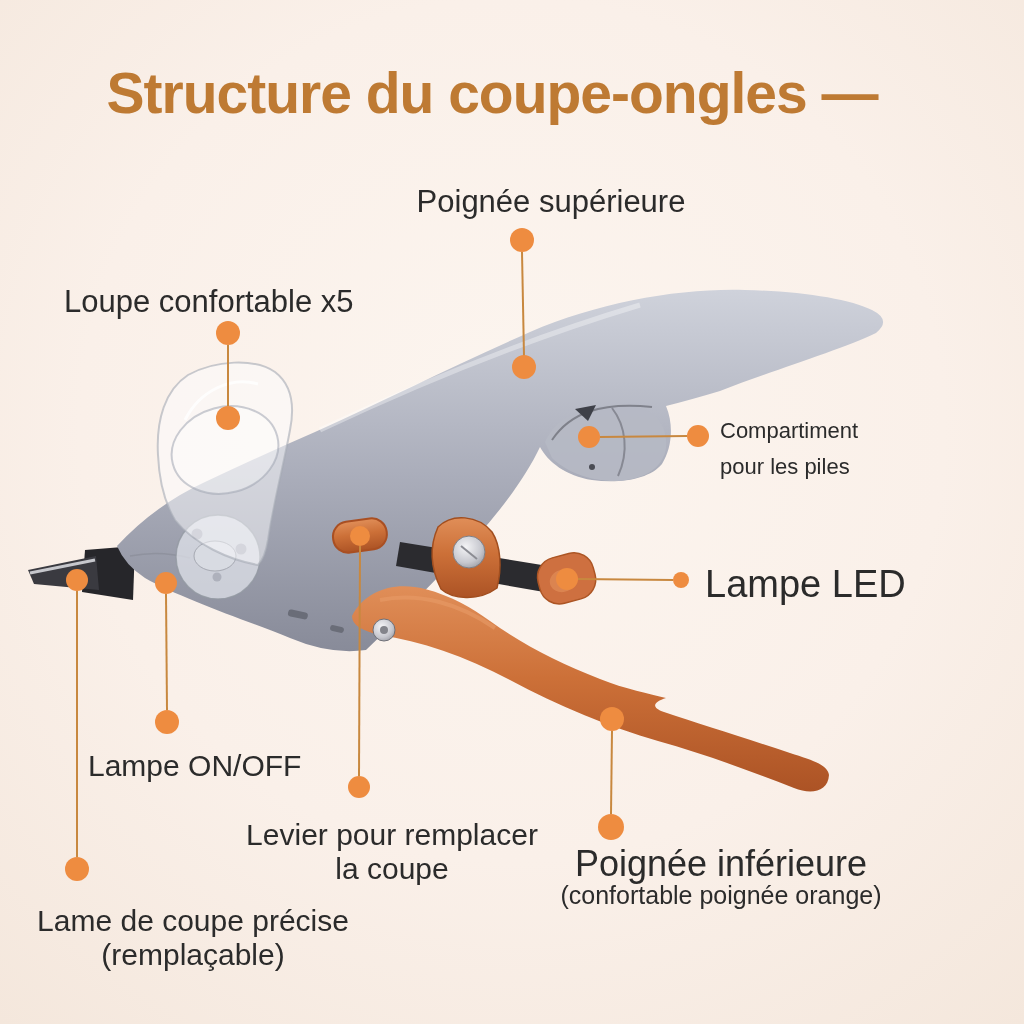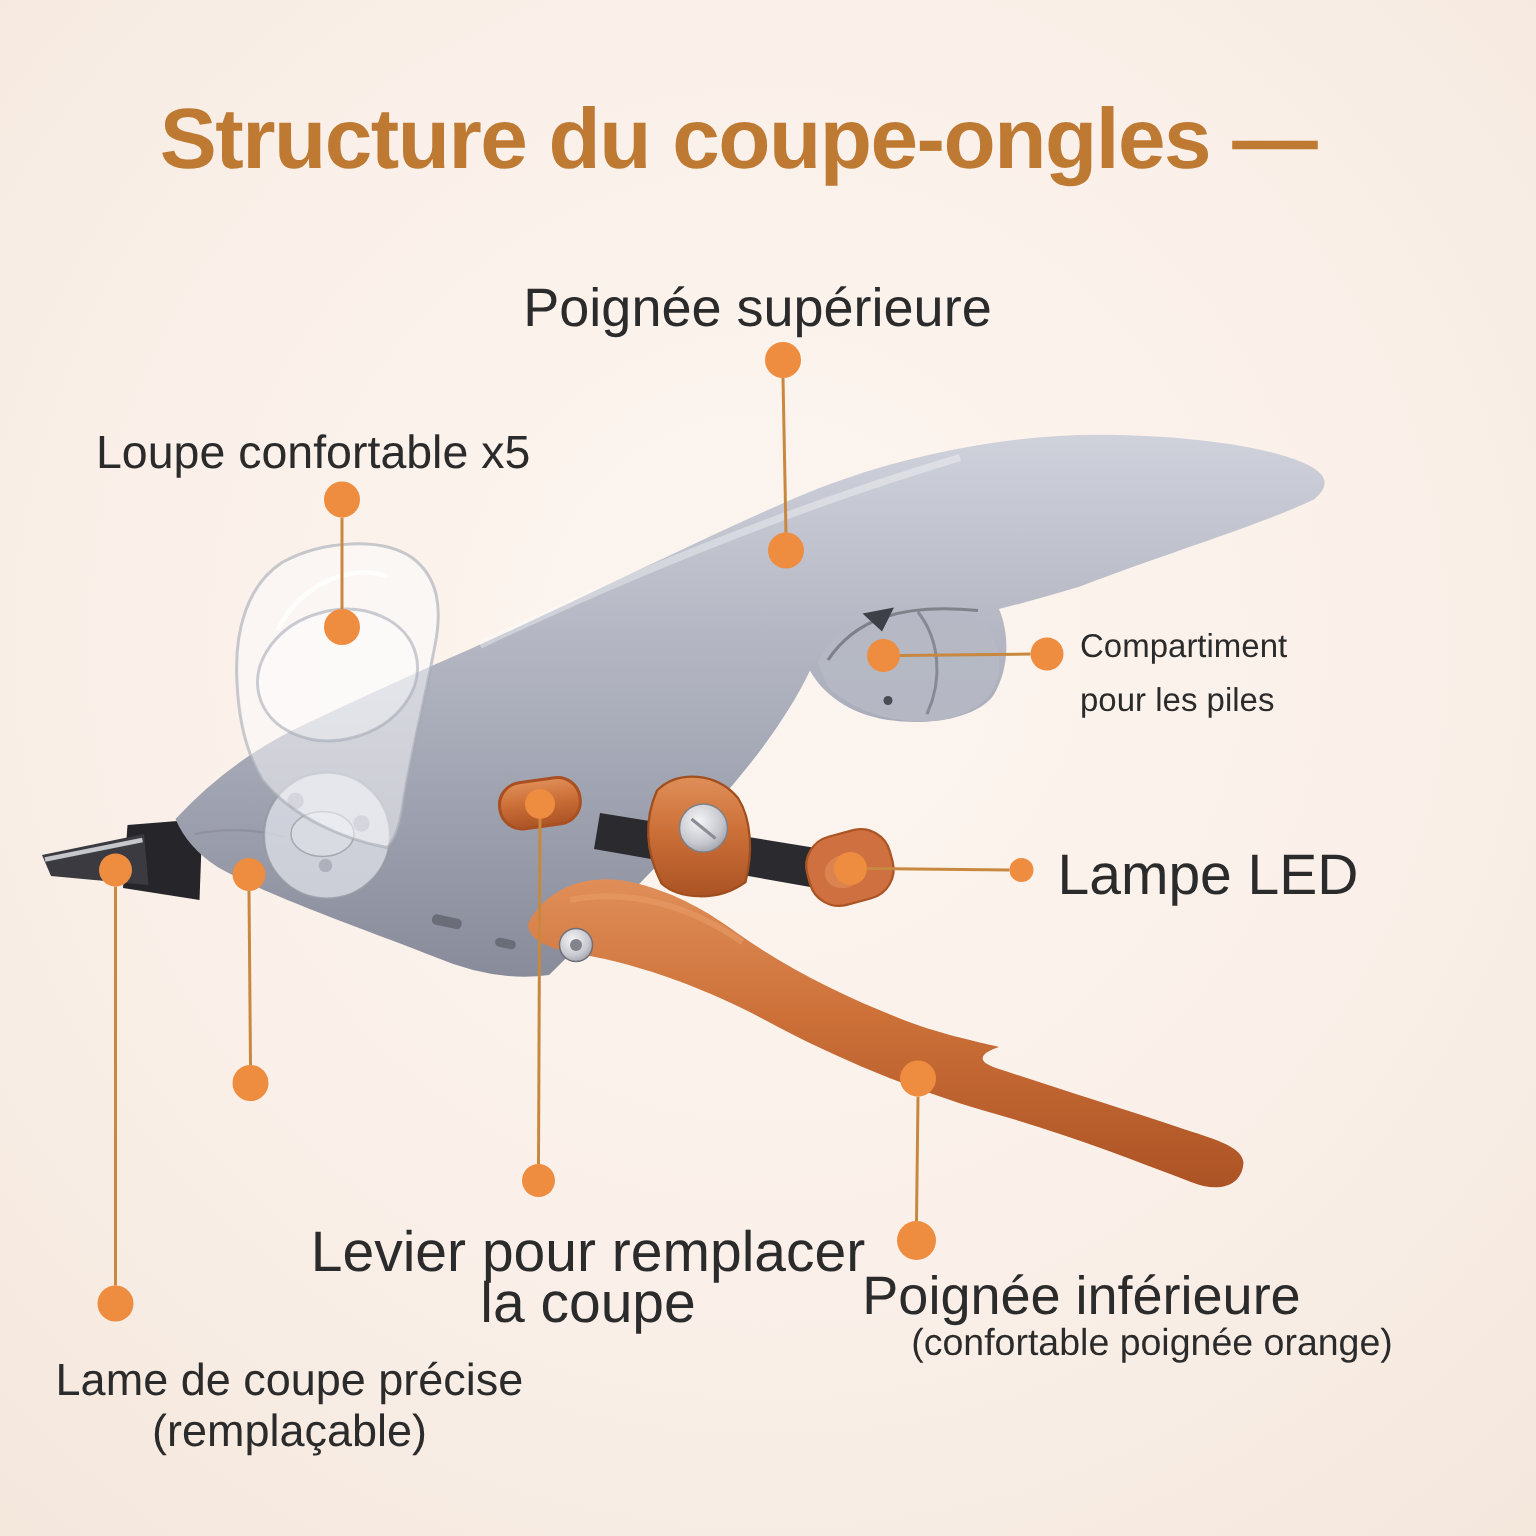--- a/index.html
+++ b/index.html
@@ -7,28 +7,28 @@
     position:relative;width:1024px;height:1024px;overflow:hidden;
     background:radial-gradient(circle at 50% 42%, #FCF5EF 0%, #FAF0E9 55%, #F4E7DC 100%);
     font-family:Liberation Sans, sans-serif;
   }
   .stage svg{position:absolute;left:0;top:0;z-index:1;}
   .lbl{position:absolute;z-index:2;color:#2b2b2b;white-space:nowrap;}
   .title{
     position:absolute;z-index:2;left:492px;top:60px;transform:translateX(-50%);
     font-size:57px;font-weight:bold;letter-spacing:-1px;color:#BE7A33;white-space:nowrap;
   }
-  .l-sup   {left:505px;top:184px;transform:translateX(-50%);font-size:36px;}
+  .l-sup   {left:551px;top:184px;transform:translateX(-50%);font-size:31px;}
   .l-loupe {left:64px;top:284px;font-size:31px;}
   .l-comp  {left:720px;top:413px;font-size:22px;line-height:36px;}
   .l-led   {left:705px;top:563px;font-size:38px;}
   .l-onoff {left:88px;top:749px;font-size:30px;}
-  .l-lev   {left:392px;top:818px;transform:translateX(-50%);font-size:38px;line-height:34px;text-align:center;}
+  .l-lev   {left:392px;top:818px;transform:translateX(-50%);font-size:30px;line-height:34px;text-align:center;}
   .l-pinf  {left:721px;top:843px;transform:translateX(-50%);font-size:36px;text-align:center;}
-  .l-pinf-sub{left:721px;top:881px;transform:translateX(-50%);font-size:25px;text-align:center;margin-left:47px;}
+  .l-pinf-sub{left:721px;top:881px;transform:translateX(-50%);font-size:25px;text-align:center;}
   .l-lame  {left:193px;top:904px;transform:translateX(-50%);font-size:30px;line-height:34px;text-align:center;}
 </style>
 </head>
 <body>
 
 <div class="stage">
 
   <svg width="1024" height="1024" viewBox="0 0 1024 1024">
     <defs>
       <linearGradient id="grayGrad" x1="0" y1="0" x2="0" y2="1">
@@ -190,20 +190,21 @@
 
   <div class="lbl l-loupe">Loupe confortable x5</div>
 
   <div class="lbl l-comp">
     <div>Compartiment</div>
     <div>pour les piles</div>
   </div>
 
   <div class="lbl l-led">Lampe LED</div>
 
+  <div class="lbl l-onoff">Lampe ON/OFF</div>
 
   <div class="lbl l-lev">
     <div>Levier pour remplacer</div>
     <div>la coupe</div>
   </div>
 
   <div class="lbl l-pinf">Poignée inférieure</div>
   <div class="lbl l-pinf-sub">(confortable poignée orange)</div>
 
   <div class="lbl l-lame">

